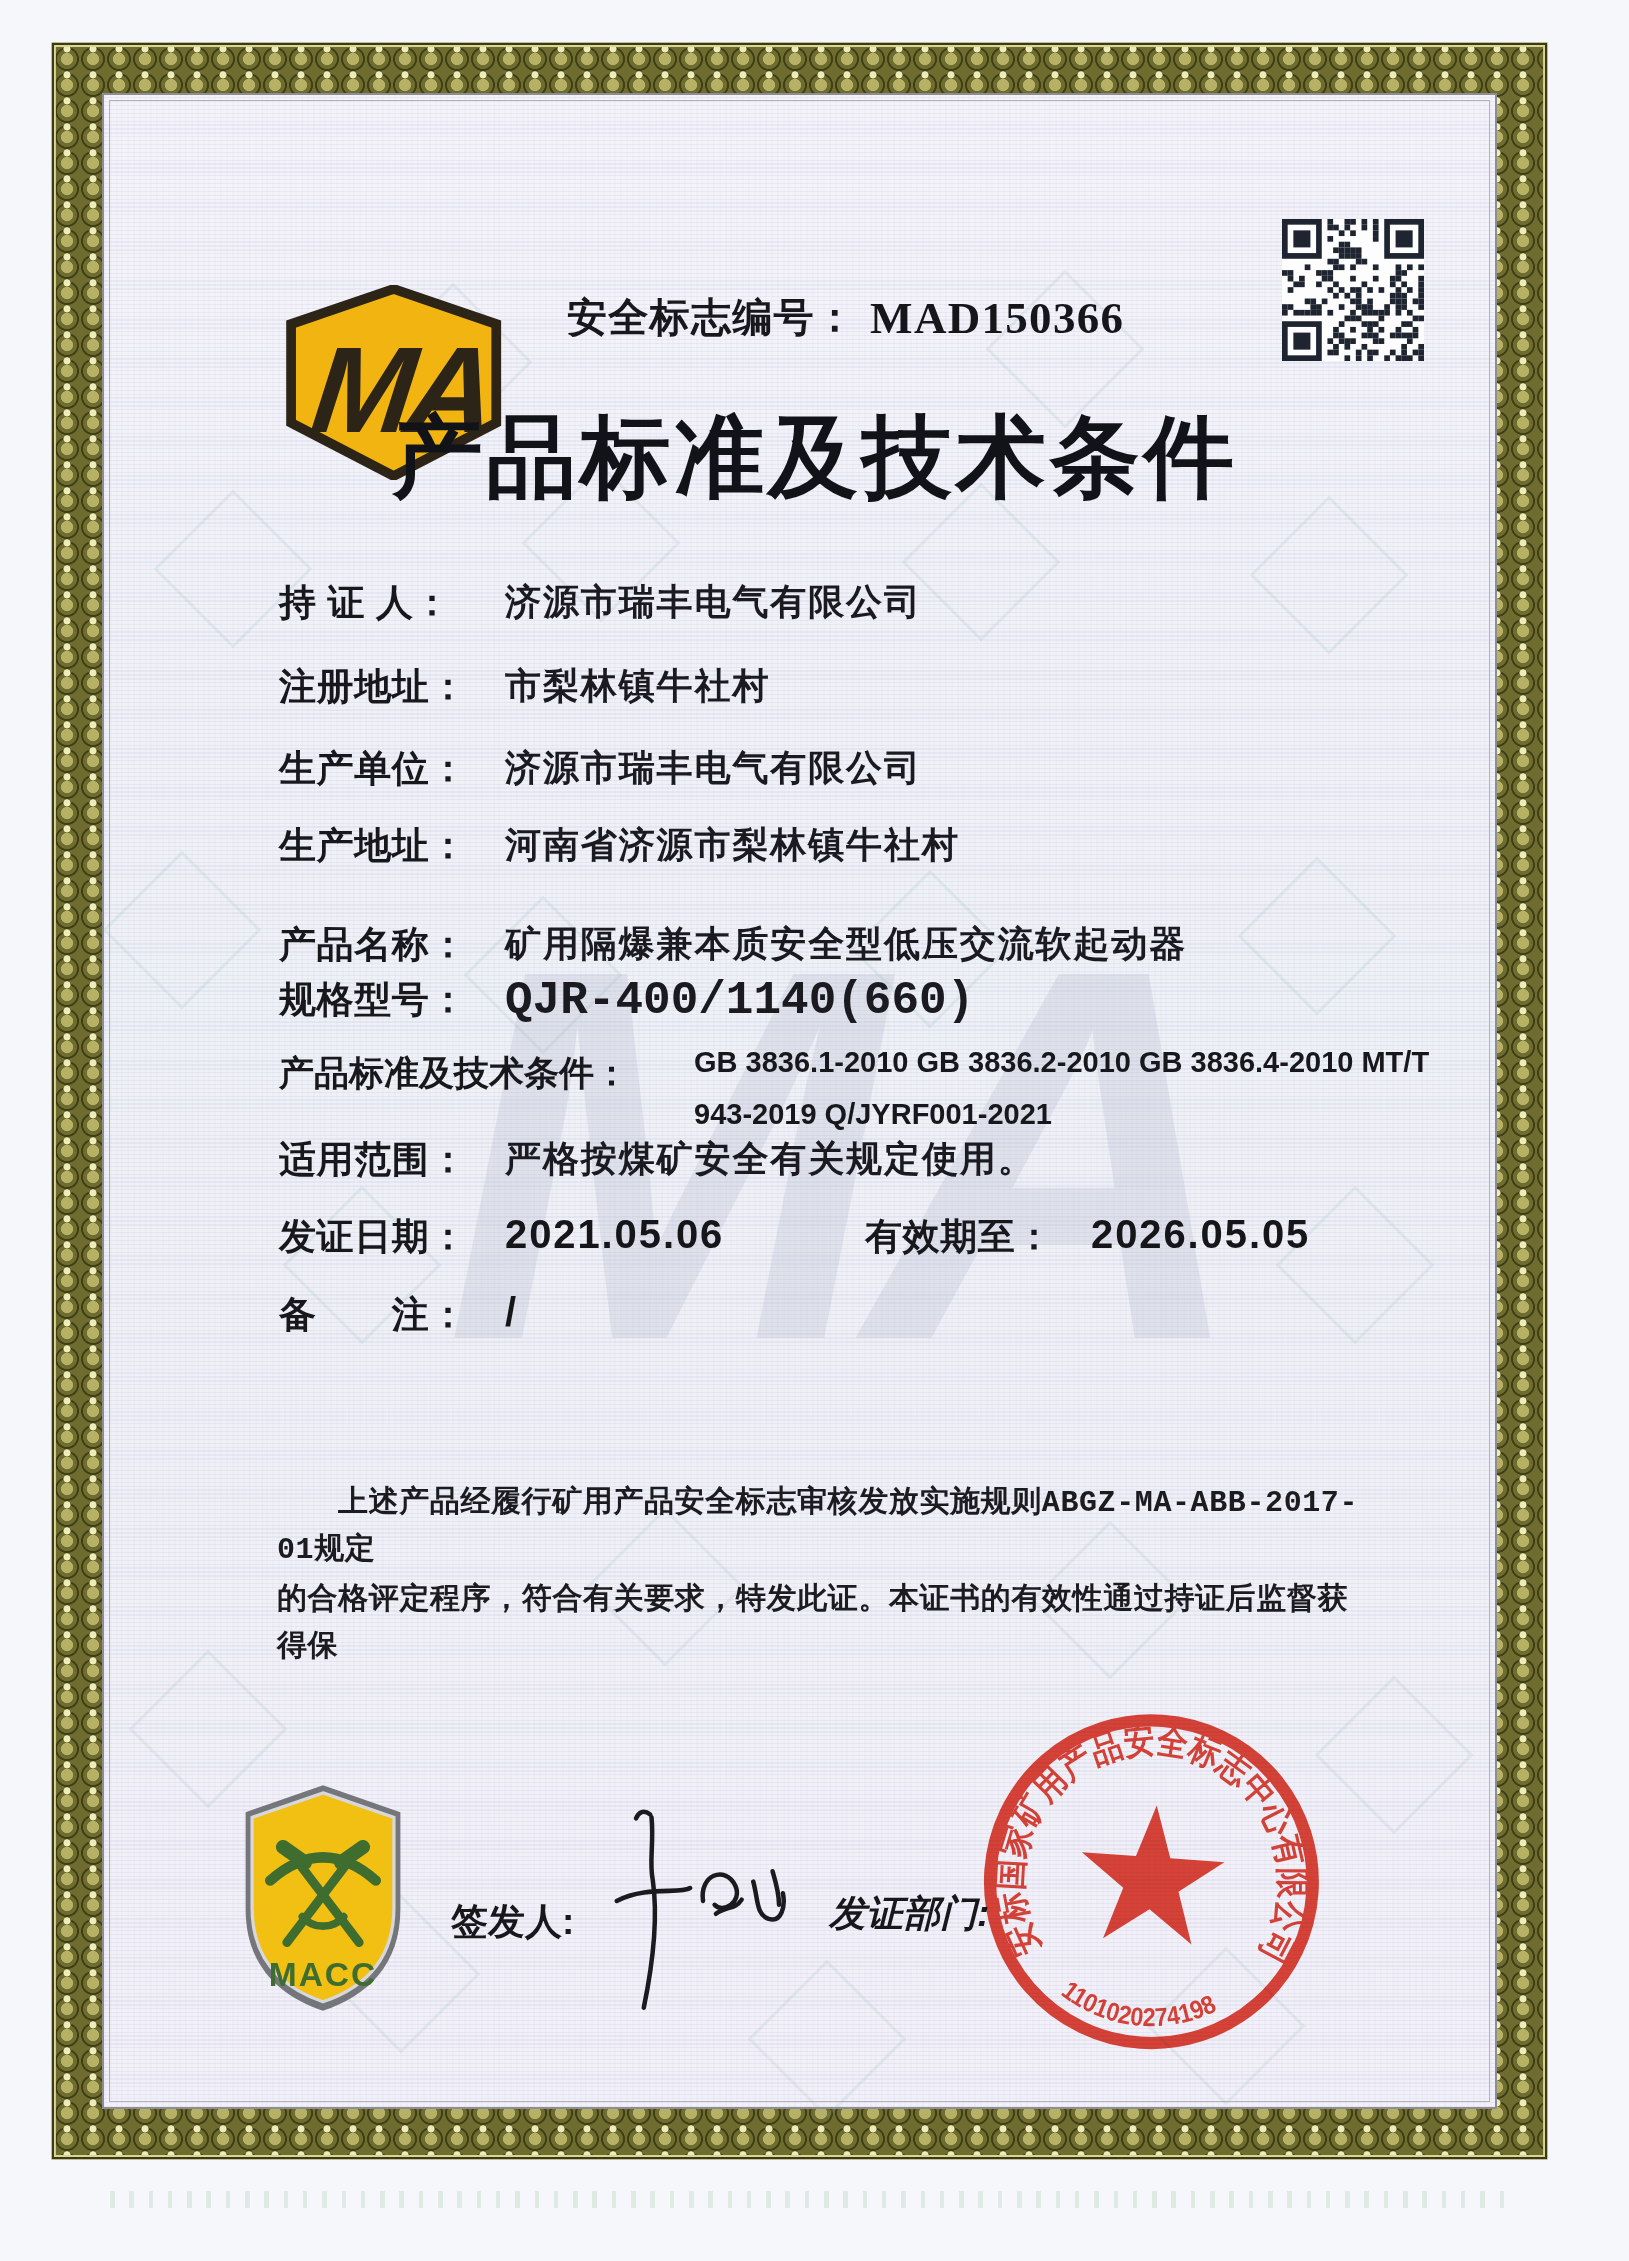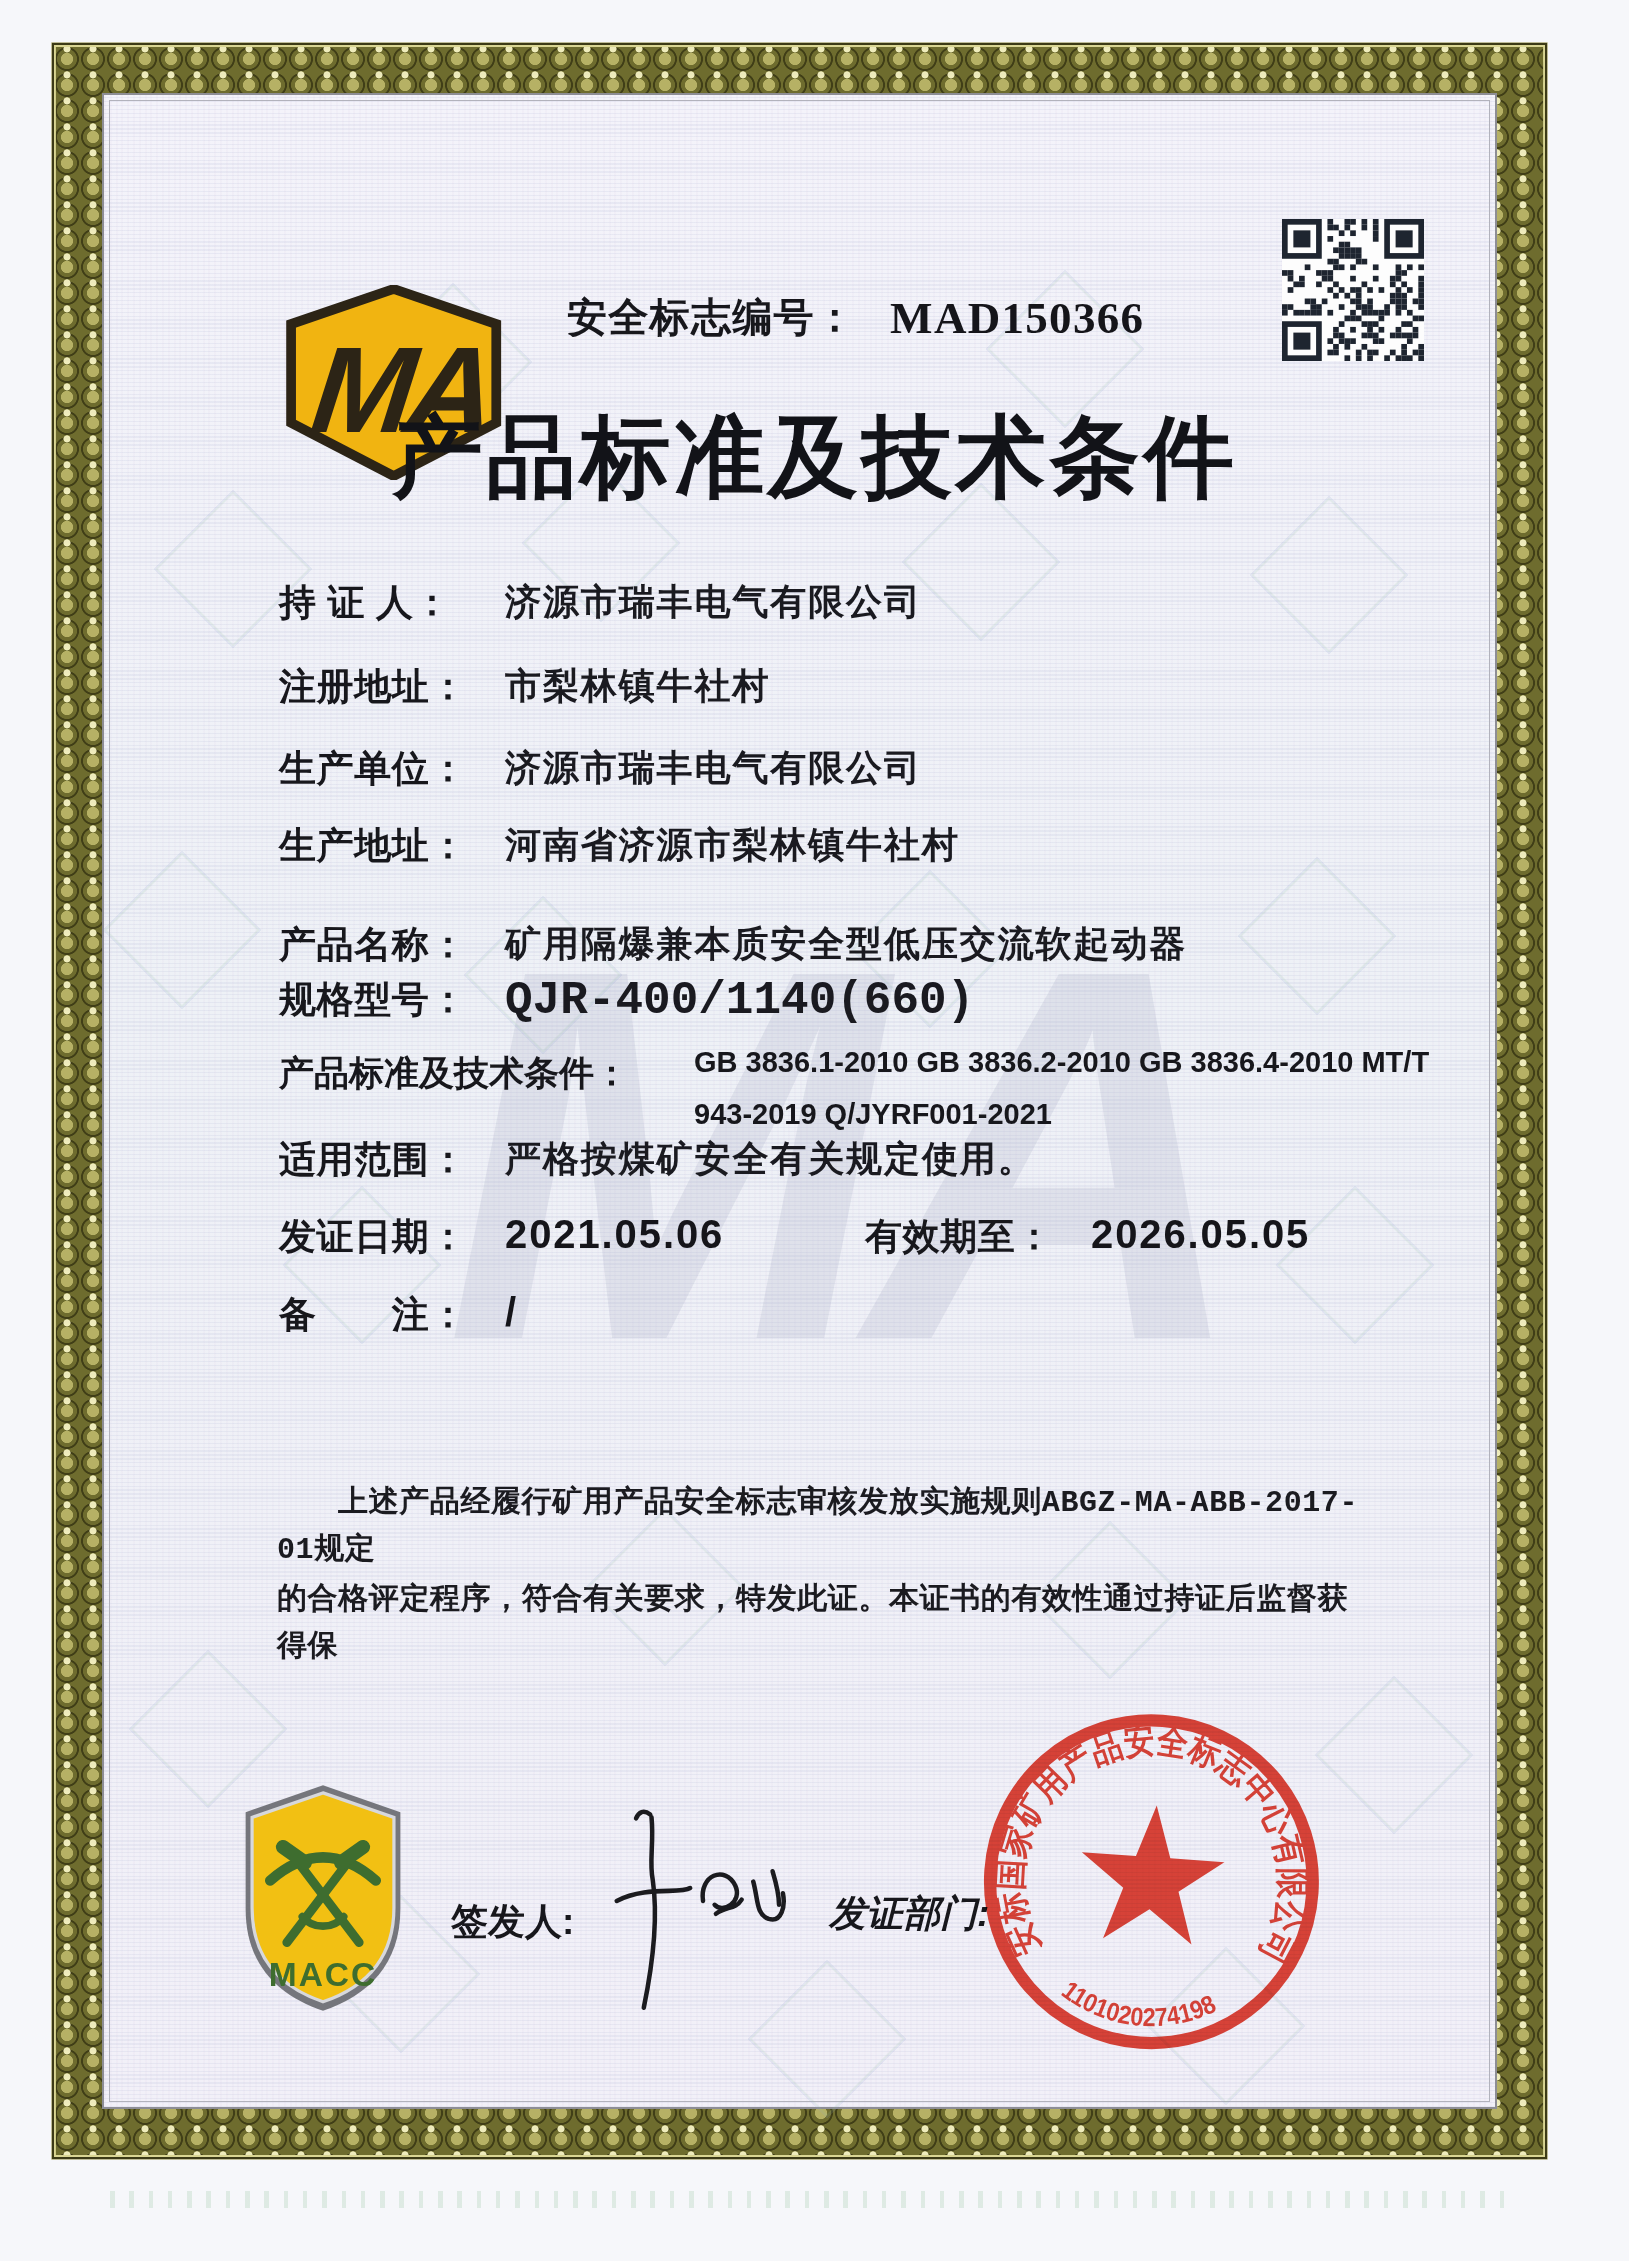--- a/index.html
+++ b/index.html
@@ -28,21 +28,21 @@
   .bottom-strip{position:absolute;left:110px;right:123px;top:2191px;height:17px;opacity:.5;
     background:repeating-linear-gradient(90deg, rgba(140,190,150,.45) 0 4.5px, transparent 4.5px 19.3px);}
   
   .wm-layer{position:absolute;inset:0;pointer-events:none;}
   .wm-diamond{position:absolute;width:110px;height:110px;transform:rotate(45deg);
     border:1.9px solid rgba(140,165,205,.20);box-shadow:inset 0 0 0 1.9px rgba(150,190,165,.16);}
   .wm-big{position:absolute;left:445px;top:890px;font-size:529px;font-weight:bold;font-style:italic;
     color:rgba(158,166,190,.20);letter-spacing:-19.3px;line-height:1;}
   
   .ma-badge{position:absolute;left:282px;top:285px;width:224px;height:195px;}
-  .certno{position:absolute;left:567px;top:290px;display:flex;align-items:center;gap:34px;}
+  .certno{position:absolute;left:567px;top:290px;display:flex;align-items:center;gap:14px;}
   .certno-label{font-size:40px;font-weight:900;color:#17171c;letter-spacing:1.3px;}
   .certno-value{font-family:"Liberation Serif",serif;font-size:45px;font-weight:600;color:#15151a;letter-spacing:1.3px;}
   .qr{position:absolute;left:1282px;top:219px;width:142px;height:142px;}
   .cert-title{position:absolute;left:0;width:1630px;top:397px;text-align:center;
     font-size:90px;font-weight:900;color:#121318;letter-spacing:3.9px;}
   
   .frow{position:absolute;left:279px;white-space:nowrap;text-align:center;}
   .flabel{font-size:37px;font-weight:900;color:#17171c;letter-spacing:0.6px;}
   .fvalue{position:absolute;left:226px;top:0;font-size:36px;font-weight:600;color:#1a1a20;letter-spacing:1.9px;white-space:nowrap;}
   .std-label{position:absolute;left:279px;top:1050px;font-size:35px;font-weight:900;color:#17171c;}

